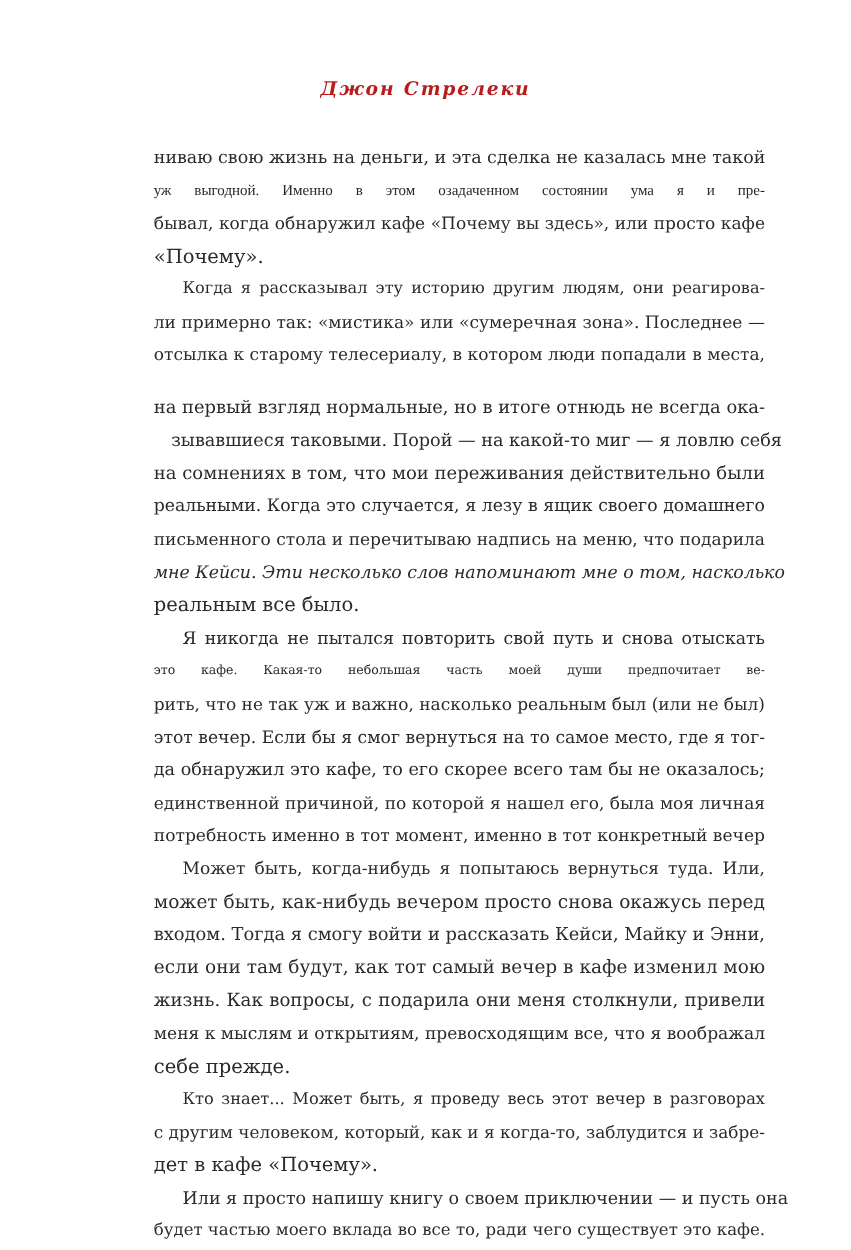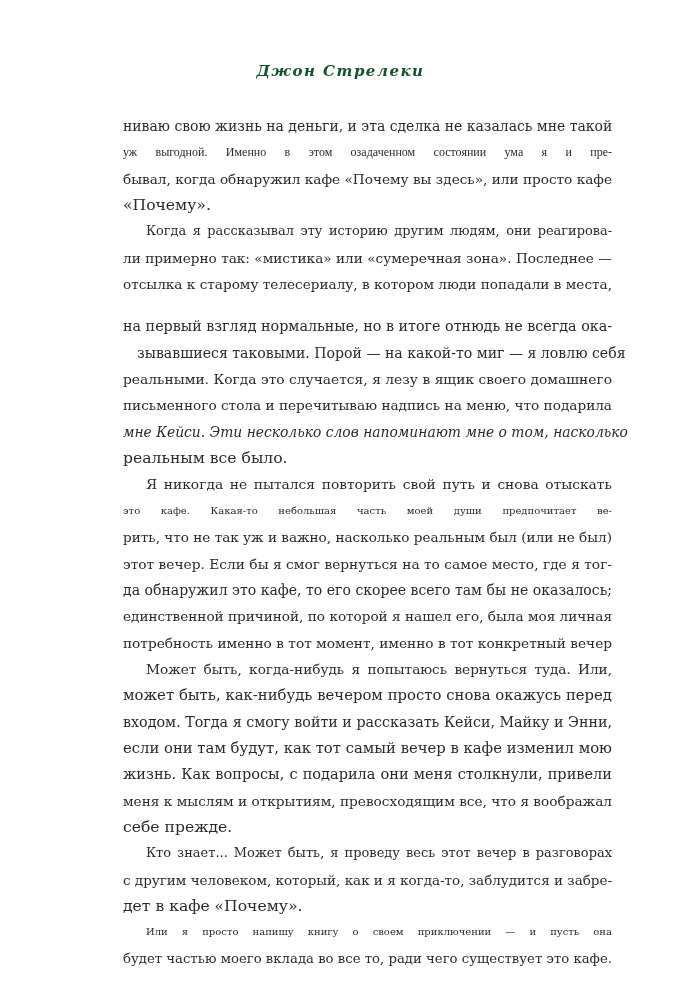--- a/index.html
+++ b/index.html
@@ -7,21 +7,21 @@
     width: 681px; height: 1000px; background: #ffffff;
     position: relative; overflow: hidden;
     color: #2a2a2a;
   }
   .running-head {
     position: absolute; top: 62px; left: 0; width: 681px;
     text-align: center;
     font-family: "DejaVu Serif", serif;
     font-style: italic; font-weight: bold;
     font-size: 15px; letter-spacing: 1.5px;
-    color: #14532d;
+    color: #b91c1c;
   }
   .text-block {
     position: absolute; top: 113px; left: 123px; width: 489px;
     font-family: "DejaVu Serif", serif;
     font-size: 15.6px;
     line-height: 26.35px;
     text-align: justify;
     hyphens: manual;
   }
   .line { display: block; text-align: justify; text-align-last: justify; white-space: nowrap; }
@@ -39,20 +39,21 @@
     <span class="line" style="font-size: 12px; font-family: Liberation Serif, serif;">уж выгодной. Именно в этом озадаченном состоянии ума я и пре-</span>
     <span class="line" style="font-size: 13.6221px;">бывал, когда обнаружил кафе «Почему вы здесь», или просто кафе</span>
     <span class="line last">«Почему».</span>
   </div>
   <div>
     <span class="line indent" style="font-size: 12.9123px;">Когда я рассказывал эту историю другим людям, они реагирова-</span>
     <span class="line" style="font-size: 13.6465px;">ли примерно так: «мистика» или «сумеречная зона». Последнее —</span>
     <span class="line" style="font-size: 13.6221px;">отсылка к старому телесериалу, в котором люди попадали в места,</span>
     <span class="line" style="font-size: 14.3122px; margin-top: 16px;">на первый взгляд нормальные, но в итоге отнюдь не всегда ока-</span>
     <span class="line" style="font-size: 14.1006px; margin-left: 14px;">зывавшиеся таковыми. Порой — на какой-то миг — я ловлю себя</span>
+    <span class="line" style="font-size: 14.4204px;">на сомнениях в том, что мои переживания действительно были</span>
     <span class="line" style="font-size: 13.8196px;">реальными. Когда это случается, я лезу в ящик своего домашнего</span>
     <span class="line" style="font-size: 13.6465px;">письменного стола и перечитываю надпись на меню, что подарила</span>
     <span class="line" style="font-size: 13.8698px; font-style: italic;">мне Кейси. Эти несколько слов напоминают мне о том, насколько</span>
     <span class="line last">реальным все было.</span>
   </div>
   <div>
     <span class="line indent" style="font-size: 13.8205px;">Я никогда не пытался повторить свой путь и снова отыскать</span>
     <span class="line" style="font-size: 10px;">это кафе. Какая-то небольшая часть моей души предпочитает ве-</span>
     <span class="line" style="font-size: 13.5979px;">рить, что не так уж и важно, насколько реальным был (или не был)</span>
     <span class="line" style="font-size: 13.7697px;">этот вечер. Если бы я смог вернуться на то самое место, где я тог-</span>
@@ -68,16 +69,16 @@
     <span class="line" style="font-size: 14.5303px;">жизнь. Как вопросы, с подарила они меня столкнули, привели</span>
     <span class="line" style="font-size: 13.671px;">меня к мыслям и открытиям, превосходящим все, что я воображал</span>
     <span class="line last">себе прежде.</span>
   </div>
   <div>
     <span class="line indent" style="font-size: 12.9814px;">Кто знает... Может быть, я проведу весь этот вечер в разговорах</span>
     <span class="line" style="font-size: 13.5016px;">с другим человеком, который, как и я когда-то, заблудится и забре-</span>
     <span class="line last">дет в кафе «Почему».</span>
   </div>
   <div>
-    <span class="line indent" style="font-size: 10px;">Или я просто напишу книгу о своем приключении — и пусть она</span>
+    <span class="line indent" style="font-size: 14px;">Или я просто напишу книгу о своем приключении — и пусть она</span>
     <span class="line" style="font-size: 13.2438px;">будет частью моего вклада во все то, ради чего существует это кафе.</span>
   </div>
 </div>
 
 </body></html>

